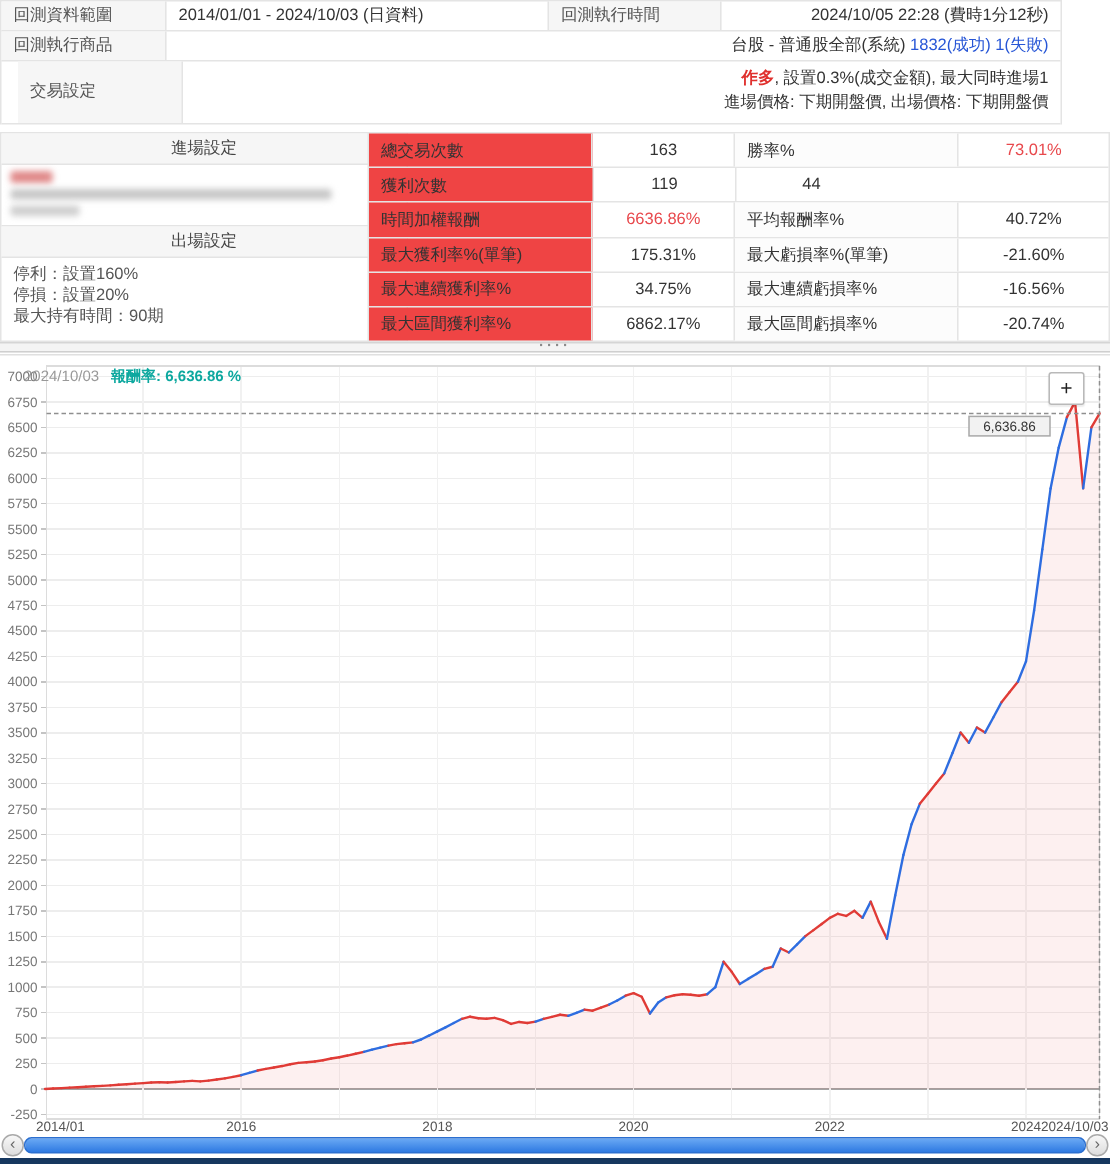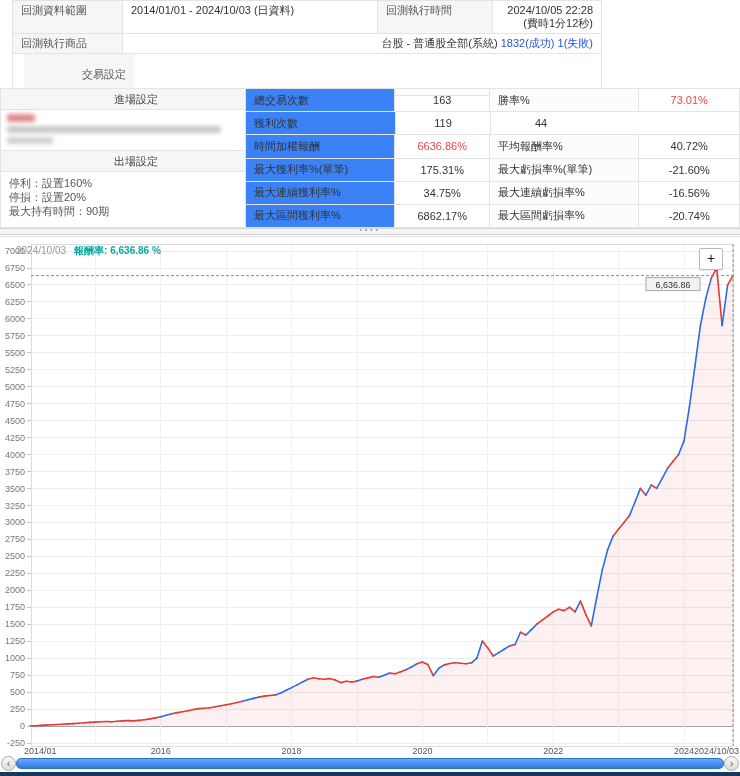--- a/index.html
+++ b/index.html
@@ -1,36 +1,36 @@
 <!DOCTYPE html>
 <html><head>
 <meta charset="utf-8">
 <style>
   html,body{margin:0;padding:0;background:#fff;width:740px;height:776px;overflow:hidden;
     font-family:"Liberation Sans","DejaVu Sans",sans-serif;position:relative;font-size:11px;color:#333;}
   
-  .toptable{position:absolute;top:0;left:12px;width:590px;border:1px solid #e4e4e4;border-bottom:none;box-sizing:border-box;}
+  .toptable{position:absolute;top:0;left:0;width:708px;border:1px solid #e4e4e4;border-bottom:none;box-sizing:border-box;}
   .trow{display:flex;border-bottom:1px solid #e4e4e4;}
   .tcell{box-sizing:border-box;border-right:1px solid #e4e4e4;padding:3px 8px;line-height:13px;}
   .tcell:last-child{border-right:none;text-align:right;}
   .tlabel{background:#f6f6f6;color:#555;}
   .w-lab{width:110px;}
   .link{color:#2756d6;cursor:pointer;}
   .em-red{color:#e0312e;font-weight:bold;}
   
   .leftpanel{position:absolute;top:88px;left:0;width:272px;height:140px;border:1px solid #e4e4e4;box-sizing:border-box;}
   .phead{height:20px;background:#f6f6f6;border-bottom:1px solid #e4e4e4;text-align:center;line-height:20px;color:#444;}
   .pblur{height:41px;border-bottom:1px solid #e4e4e4;padding:4px 6px;box-sizing:border-box;}
   .blurbar{filter:blur(2px);border-radius:2px;}
   .pexit{padding:4px 8px;color:#555;line-height:14px;}
   .statstable{position:absolute;top:88px;left:245px;width:495px;height:140px;border:1px solid #e4e4e4;box-sizing:border-box;display:flex;flex-direction:column;}
   .srow{flex:1;display:flex;border-bottom:1px solid #e4e4e4;}
   .srow:last-child{border-bottom:none;}
   .scell{box-sizing:border-box;border-right:1px solid #e4e4e4;display:flex;align-items:center;}
-  .sl{width:150px;padding-left:8px;background:#3b82f6;}
+  .sl{width:150px;padding-left:8px;background:#ef4444;}
   .sv{width:95px;justify-content:center;}
   .sl2{width:150px;padding-left:8px;background:#fcfcfc;}
   .sv2{width:100px;justify-content:center;border-right:none;}
   .red{color:#e8484c;}
   
   .splitter{position:absolute;top:228px;left:0;width:740px;height:7px;background:#f4f4f4;
     border-top:1px solid #d5d5d5;border-bottom:1px solid #cfcfcf;box-sizing:border-box;text-align:center;
     color:#8a8a8a;font-size:10px;line-height:4px;letter-spacing:2px;font-weight:bold;cursor:row-resize;}
   
   .chartwrap{position:absolute;top:236px;left:0;width:740px;height:519px;border-top:1px solid #e0e0e0;box-sizing:border-box;}
@@ -62,20 +62,25 @@
   <div class="trow">
     <div class="tcell tlabel w-lab">回測執行商品</div>
     <div class="tcell" style="flex:1">
       <span>台股 - 普通股全部(系統)</span>
       <span class="link">1832(成功)</span>
       <span class="link">1(失敗)</span>
     </div>
   </div>
   <div class="trow" style="height:41px;padding-left:11px;">
     <div class="tcell tlabel w-lab" style="line-height:34px;">交易設定</div>
+    <div class="tcell" style="flex:1;line-height:16px;">
+      <span class="em-red">作多</span><span>, 設置0.3%(成交金額), 最大同時進場1</span>
+      <br>
+      <span>進場價格: 下期開盤價, 出場價格: 下期開盤價</span>
+    </div>
   </div>
 </div>
 
 <div class="leftpanel">
   <div class="phead">進場設定</div>
   <div class="pblur">
     <div class="blurbar" style="width:28px;height:8px;background:#e08a8a;margin-bottom:4px;"></div>
     <div class="blurbar" style="width:214px;height:7px;background:#c7c7c7;margin-bottom:4px;"></div>
     <div class="blurbar" style="width:46px;height:7px;background:#cfcfcf;"></div>
   </div>

